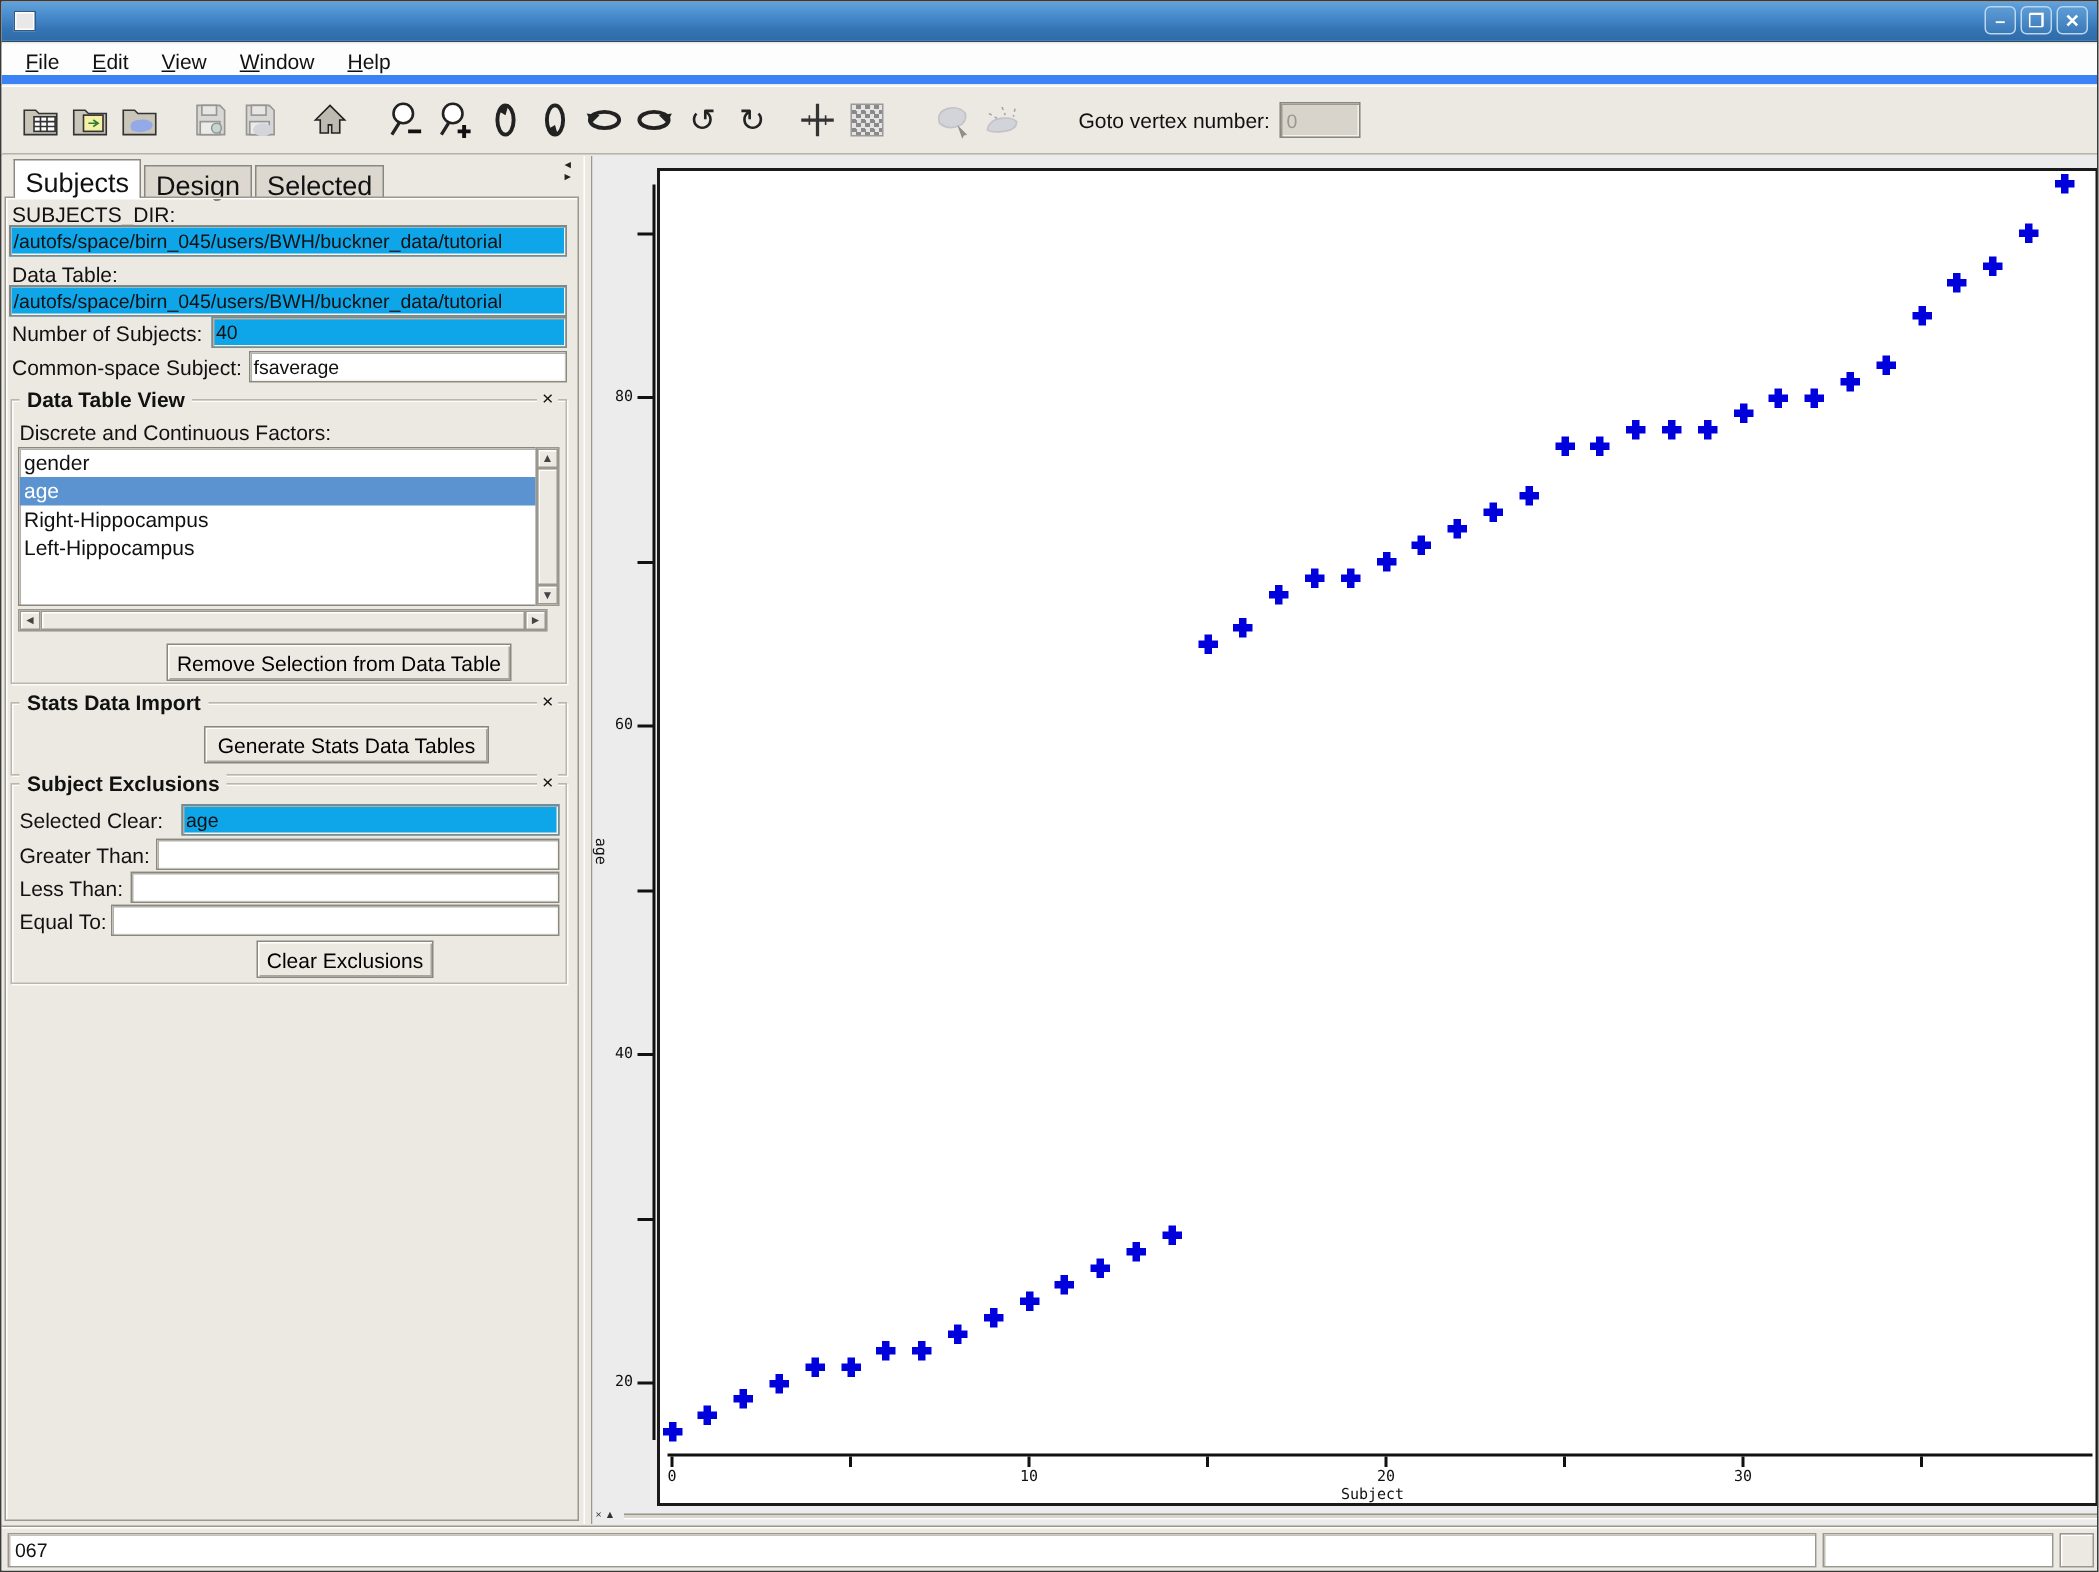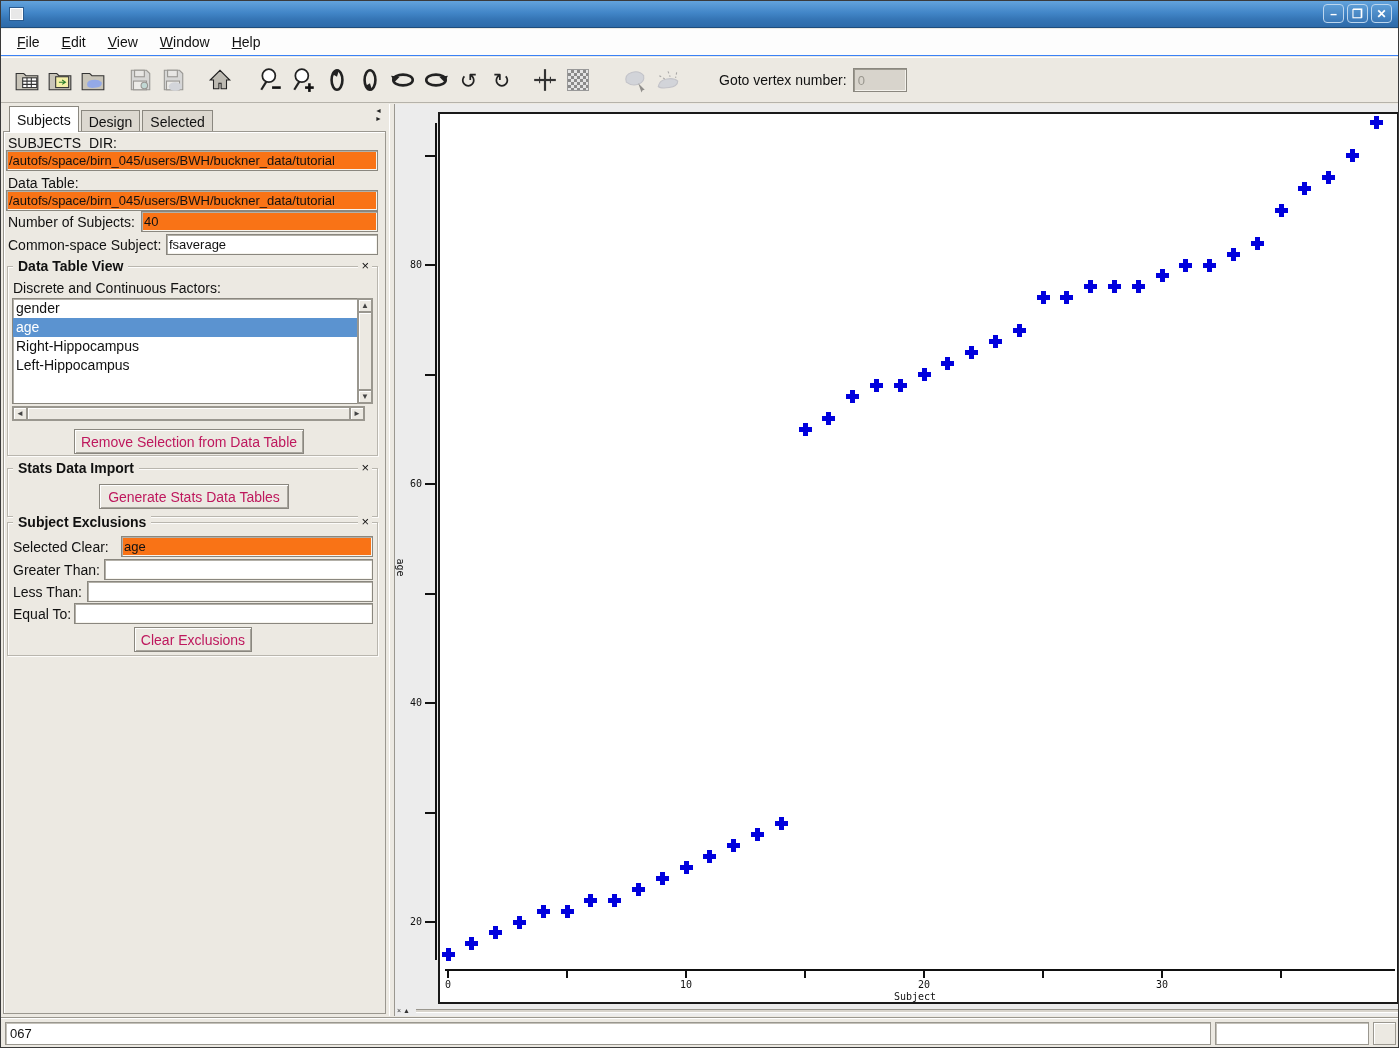--- a/index.html
+++ b/index.html
@@ -26,22 +26,22 @@
   .winbtns { position:absolute; right:6px; top:3px; display:flex; gap:3px; }
   .winbtn {
     width:21px; height:19px; border:1px solid #bcd6ee; border-radius:4px;
     background:linear-gradient(#5d9dd6,#3b79b8); color:#fff; font-size:12px;
     font-weight:bold; display:flex; align-items:center; justify-content:center;
     line-height:1;
   }
   
   #menubar {
     position:absolute; left:0; top:28px; width:100%; height:27px;
-    background:#fdfdfd; border-bottom:1px solid #3b82f6;
-    display:flex; align-items:center; font-size:14px; color:#111;
+    background:#fdfdfd; border-bottom:6px solid #3b82f6;
+    display:flex; align-items:flex-start; font-size:14px; color:#111;
   }
   .menu-item { padding:4px 4px; margin-left:14px; }
   .menu-item:first-child { margin-left:12px; }
   .ul { text-decoration:underline; }
   
   #toolbar {
     position:absolute; left:0; top:56px; width:100%; height:46px;
     background:#ece9e2; border-top:1px solid #fff; border-bottom:1px solid #b5b2aa;
     display:flex; align-items:center; padding-left:12px;
   }
@@ -65,40 +65,41 @@
   #left-panel {
     position:absolute; left:0; top:103px; width:388px; height:912px;
     background:#ece9e2;
   }
   #panel-frame {
     position:absolute; left:2px; top:27px; right:3px; bottom:2px;
     border:1px solid #9a978f; box-shadow:inset 1px 1px 0 #fff;
   }
   .tabs { position:absolute; left:8px; top:2px; height:26px; display:flex; align-items:flex-end; }
   .tab {
-    font-size:14px; color:#111; padding:3px 7px 4px 7px;
+    font-size:18px; color:#111; padding:3px 7px 4px 7px;
     border:1px solid #8a877f; border-bottom:none; background:#dcd8d0;
     margin-right:2px; height:22px;
   }
   .tab.active { background:#fff; height:26px; padding-top:5px; position:relative; z-index:2; }
   .tab-scroll { position:absolute; right:4px; top:3px; width:10px; display:flex; flex-direction:column; gap:1px; }
   .tab-scroll span { font-size:7px; color:#222; line-height:1; }
   .lbl { position:absolute; font-size:14px; color:#111; white-space:nowrap; }
   .entry {
     position:absolute; height:21px; font-size:13px; color:#111; padding:2px 2px;
     background:#fff; border:1px solid #8a877f;
     box-shadow:inset 1px 1px 0 #b3b0a8, inset -1px -1px 0 #f6f4ee;
     white-space:nowrap; overflow:hidden;
   }
-  .entry.gray { background:#f97316; }
+  .entry.gray { background:#0ea5e9; }
   .btn {
     position:absolute; background:#ece9e2; border:1px solid #8a877f;
     box-shadow:inset 1px 1px 0 #ffffff, inset -1px -1px 0 #a8a59d;
-    font-size:14px; color:#be185d; display:flex; align-items:center; justify-content:center;
+    font-size:14px; color:#000000; display:flex; align-items:center; justify-content:center;
     font-family:"Liberation Sans",sans-serif;
+    margin-left:37px;
   }
   .group {
     position:absolute; left:6px; width:371px;
     border:1px solid #b9b6ae;
     box-shadow:inset 1px 1px 0 #fdfcfa, 1px 1px 0 #fdfcfa;
   }
   .group-title {
     position:absolute; top:-9px; left:5px; background:#ece9e2;
     font-weight:bold; font-size:14px; padding:0 5px; color:#111;
   }

